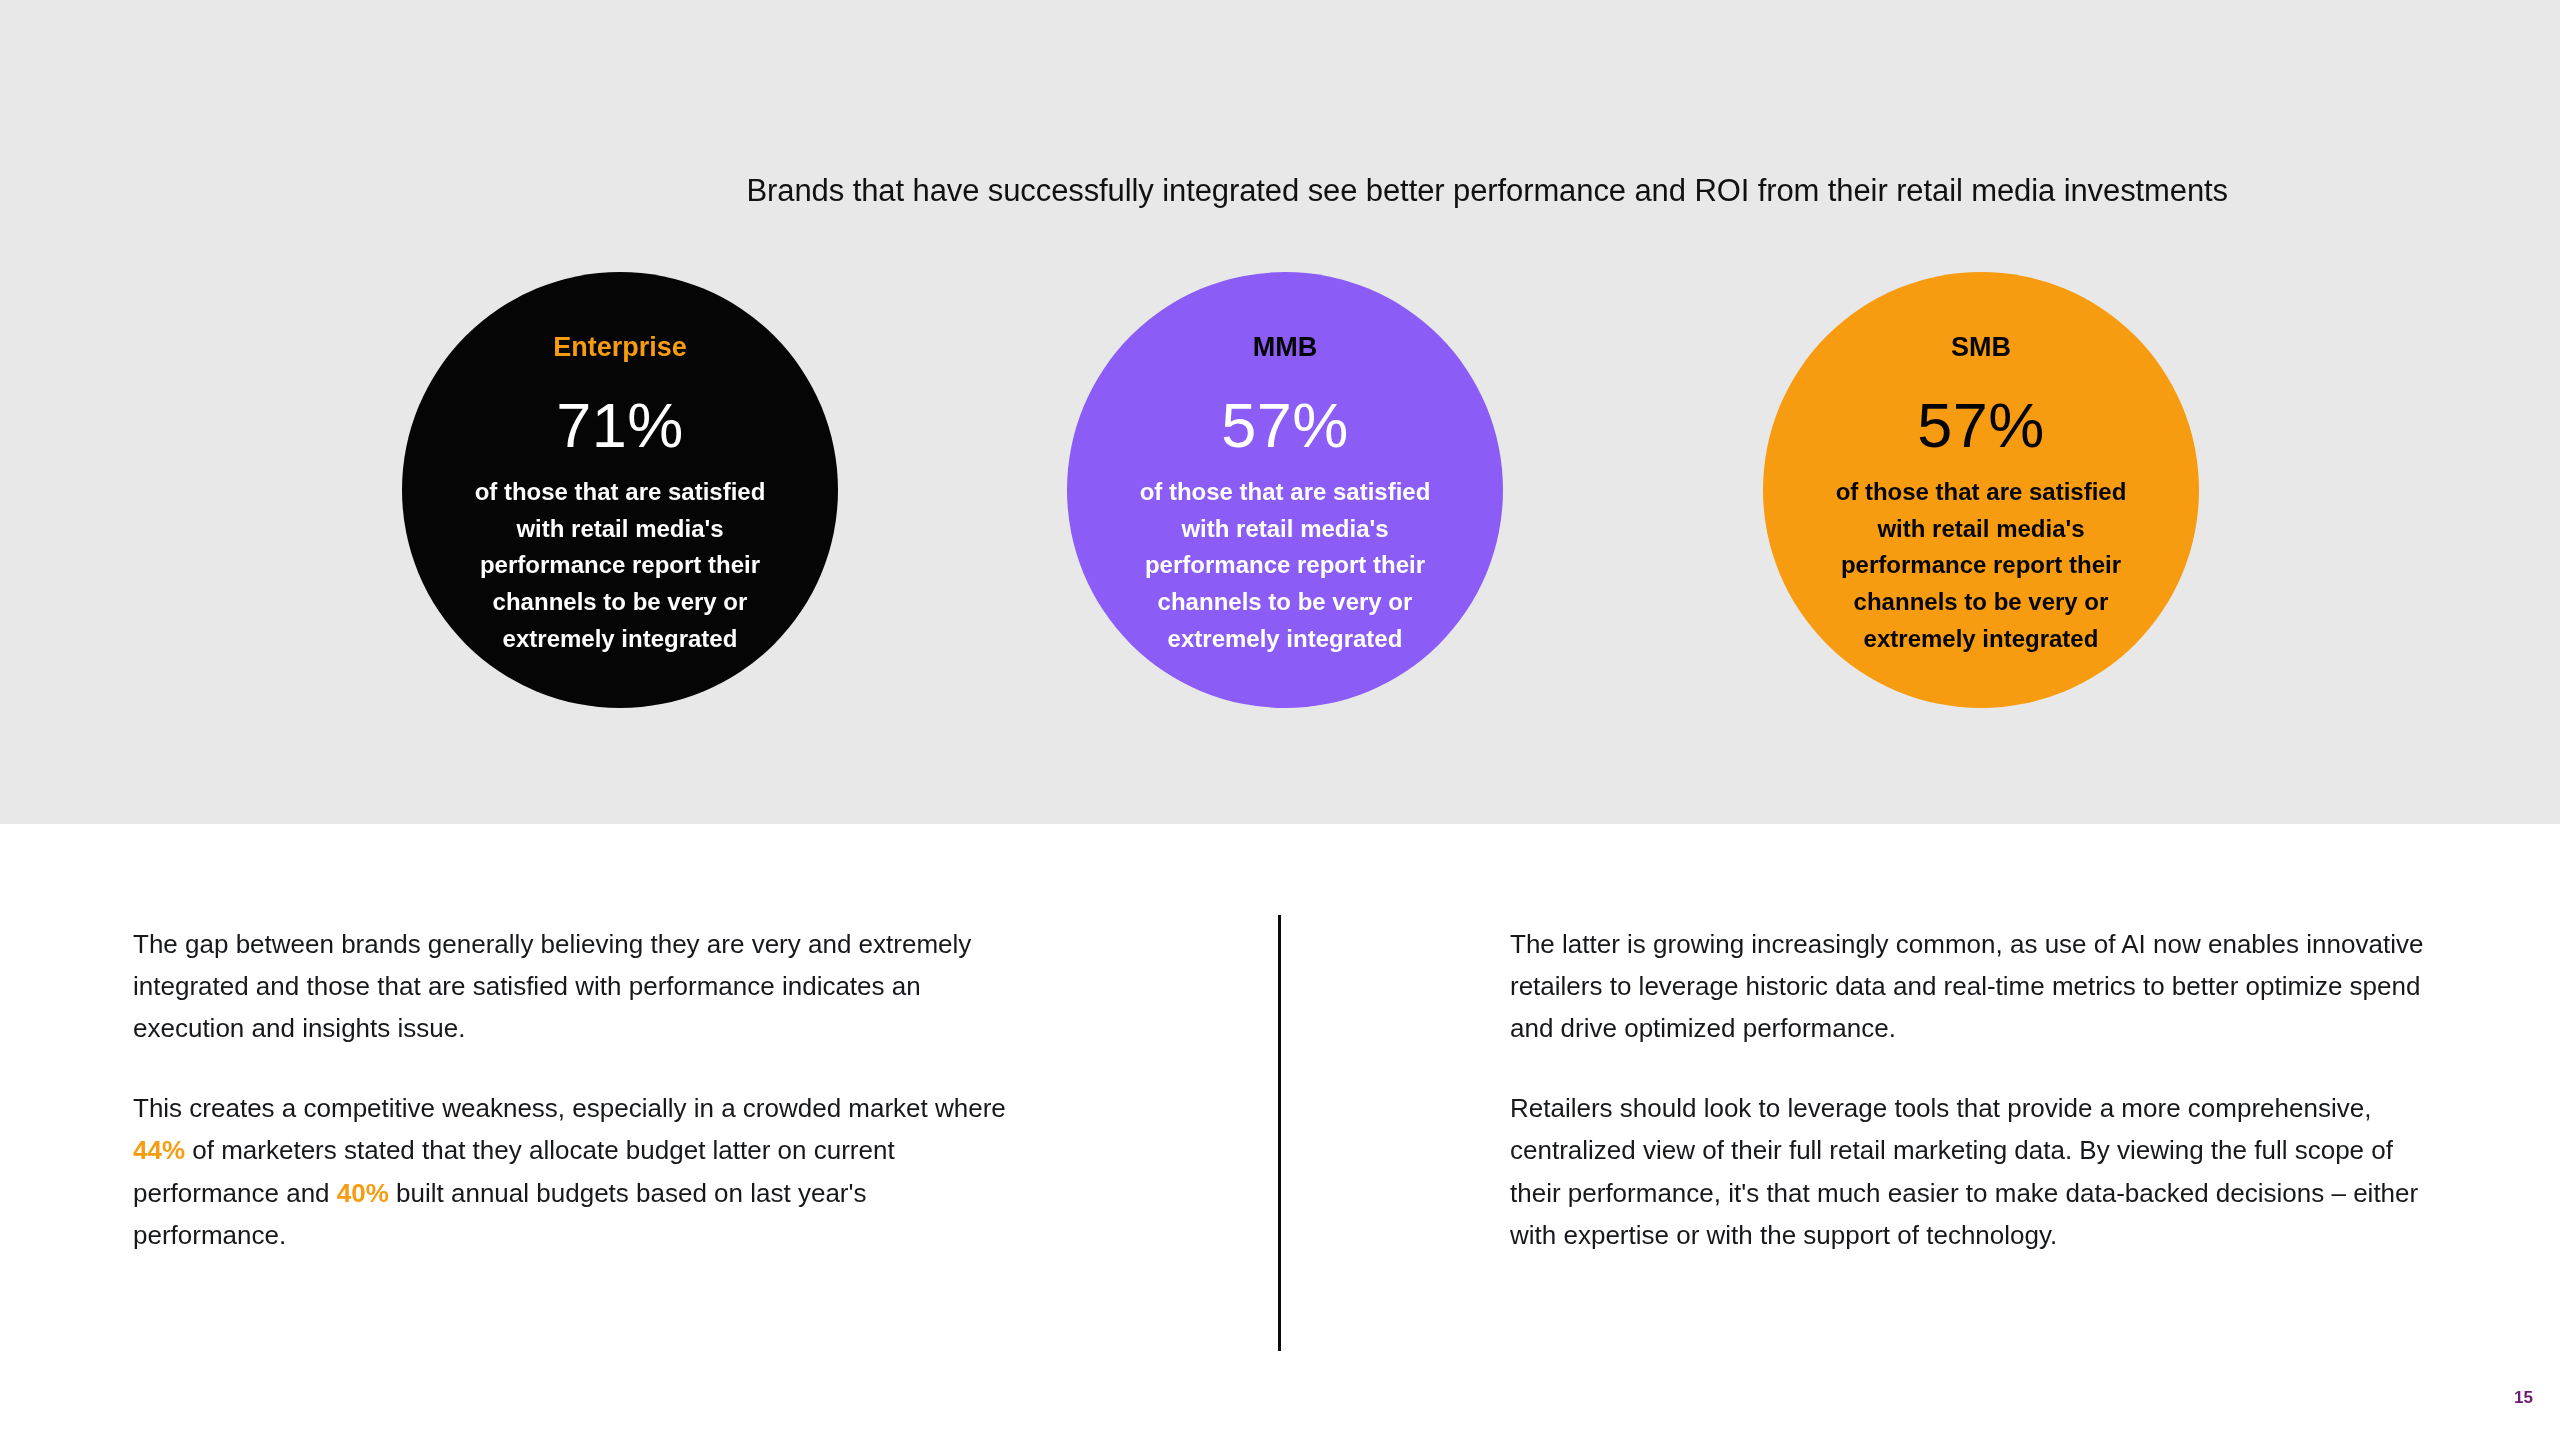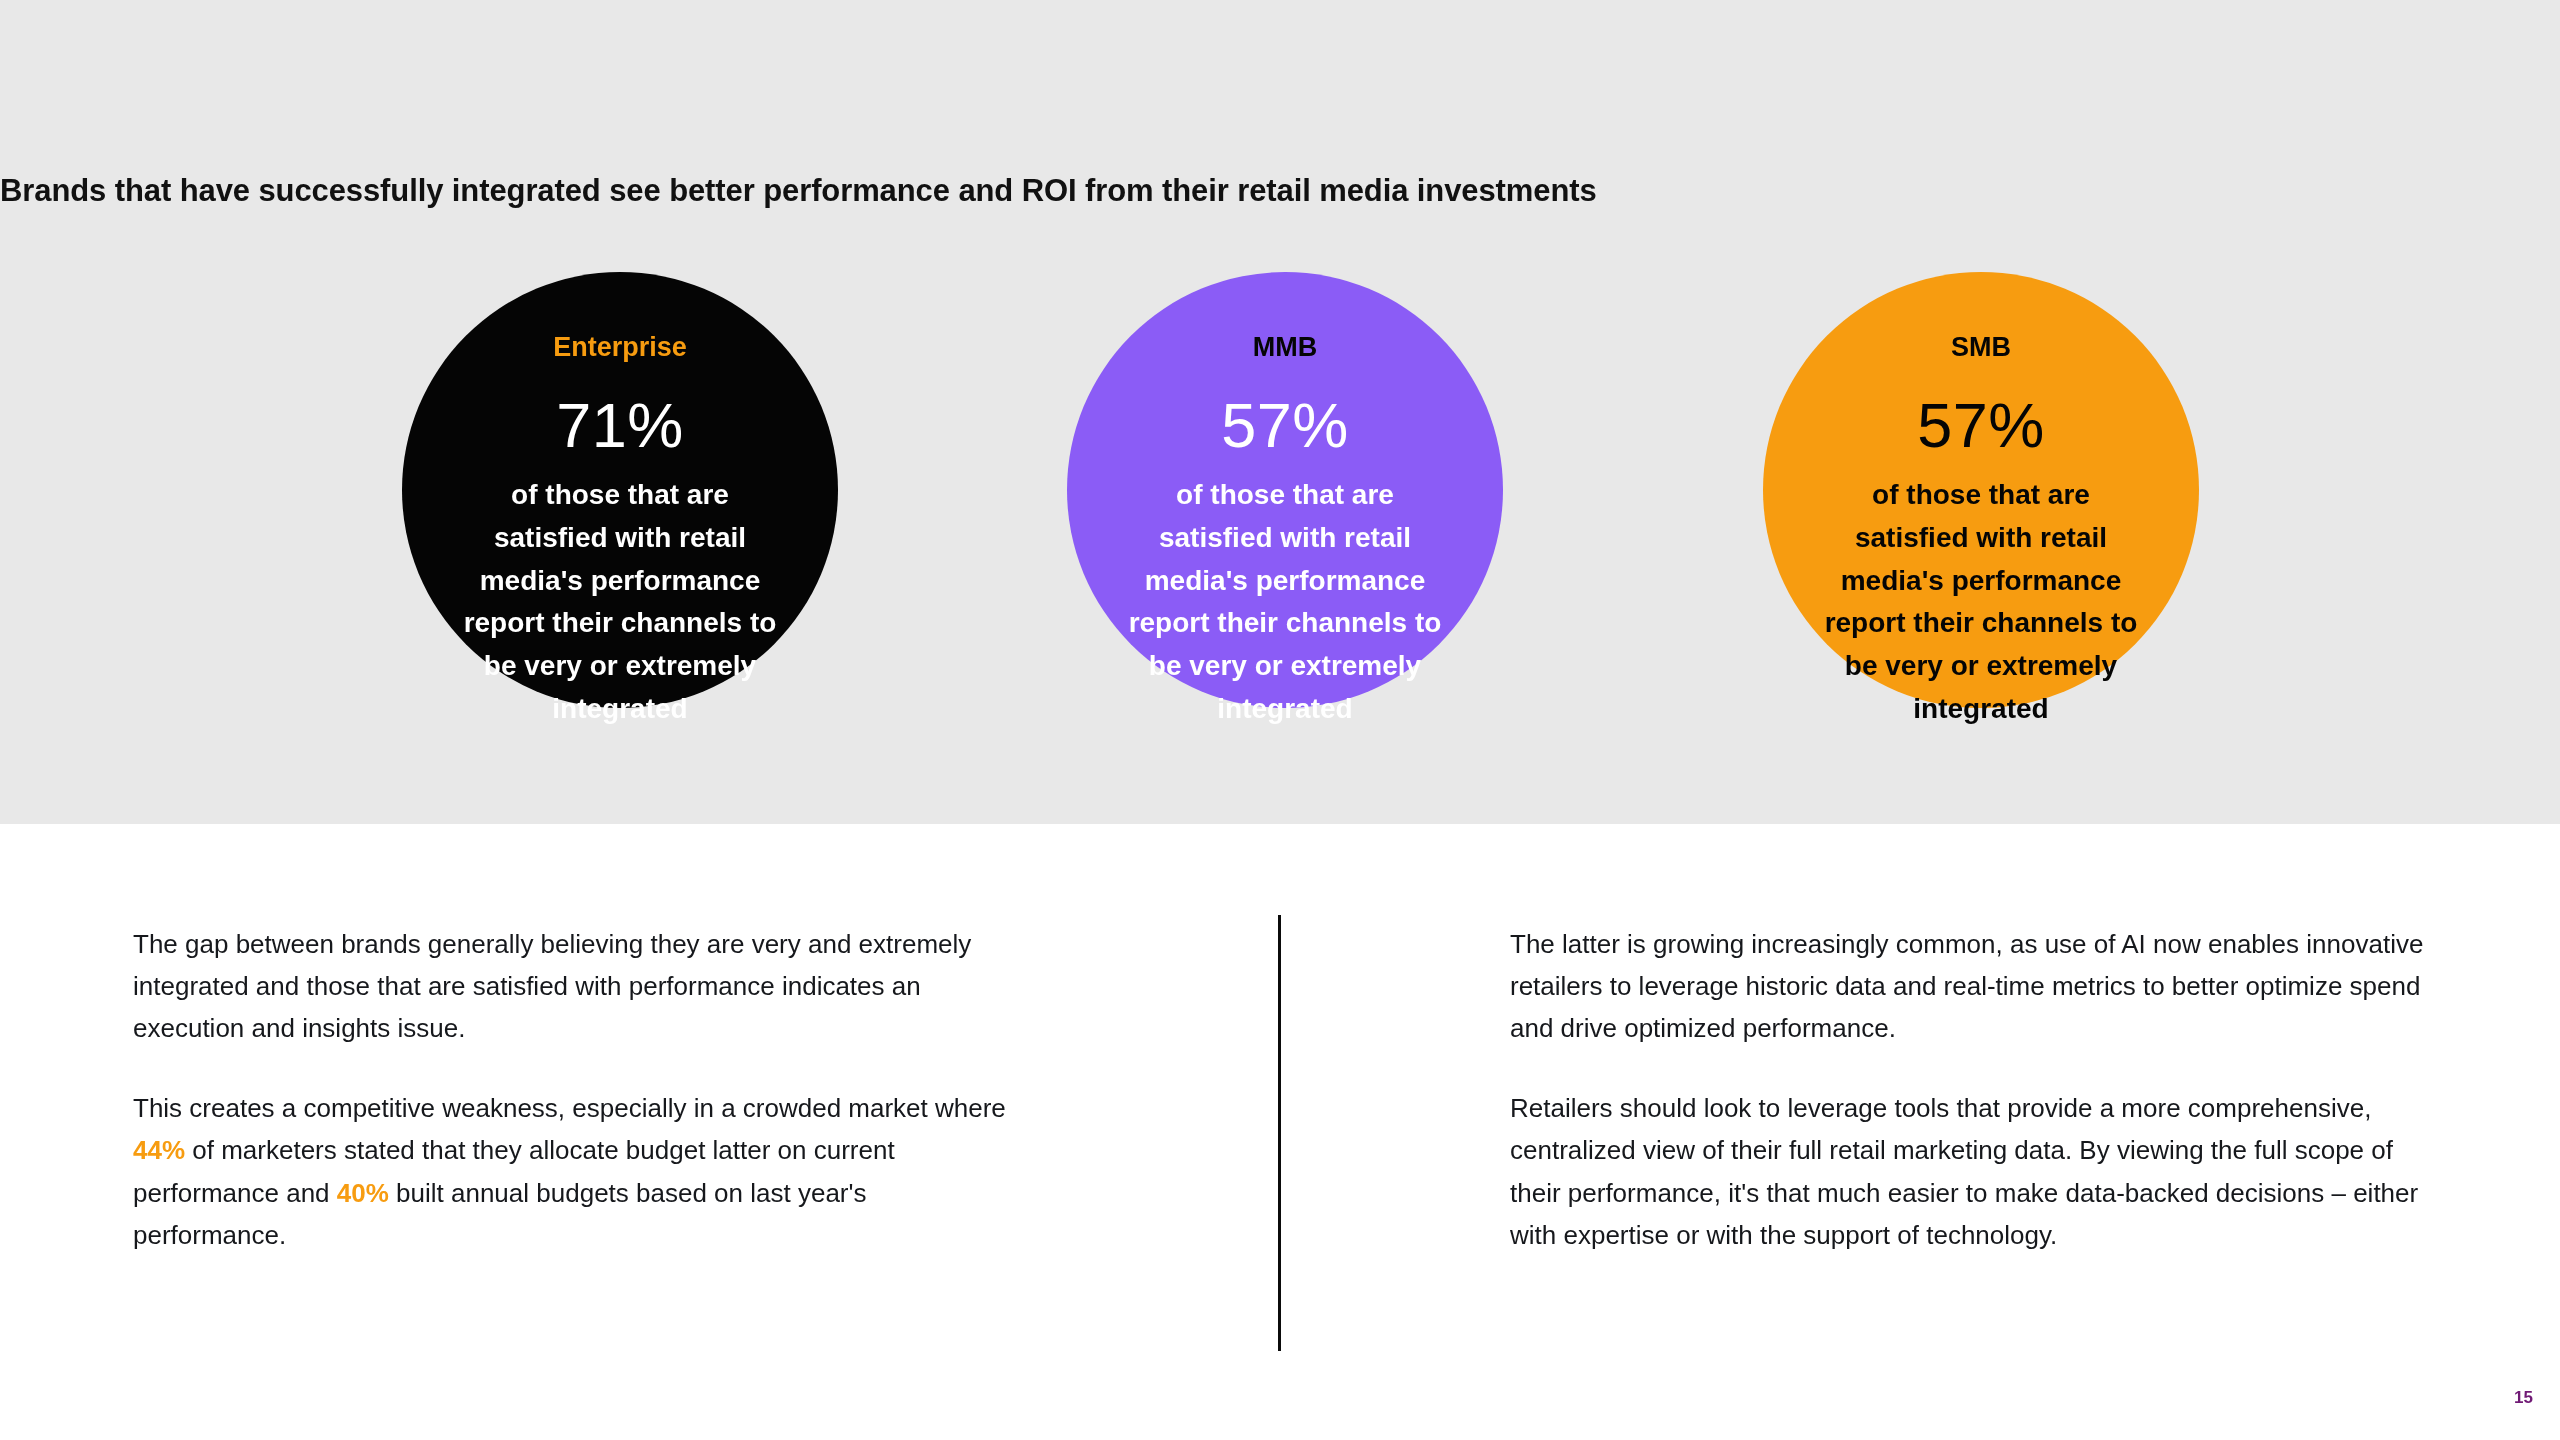--- a/index.html
+++ b/index.html
@@ -27,23 +27,23 @@
     width: 2560px;
     height: 824px;
     background: #e8e8e8;
   }
 
   .band-title {
     position: absolute;
     left: 0;
     top: 172px;
     width: 2228px;
-    text-align: left;
+    text-align: right;
     font-size: 31px;
-    font-weight: bold;
+    font-weight: normal;
     color: #111111;
     letter-spacing: -0.1px;
     line-height: 1.2;
   }
 
   
   .circle-row {
     position: absolute;
     left: 0;
     top: 272px;
@@ -77,21 +77,21 @@
 
   .circle-value {
     font-size: 63px;
     font-weight: normal;
     line-height: 1;
     margin-bottom: 17px;
     letter-spacing: 0.5px;
   }
 
   .circle-desc {
-    font-size: 28px;
+    font-size: 24px;
     font-weight: bold;
     line-height: 1.53;
     width: 330px;
   }
 
   
   .c1 .circle-label { color: #f79c10; }
   .c1 .circle-value, .c1 .circle-desc { color: #ffffff; }
 
   .c2 .circle-label { color: #050505; }

